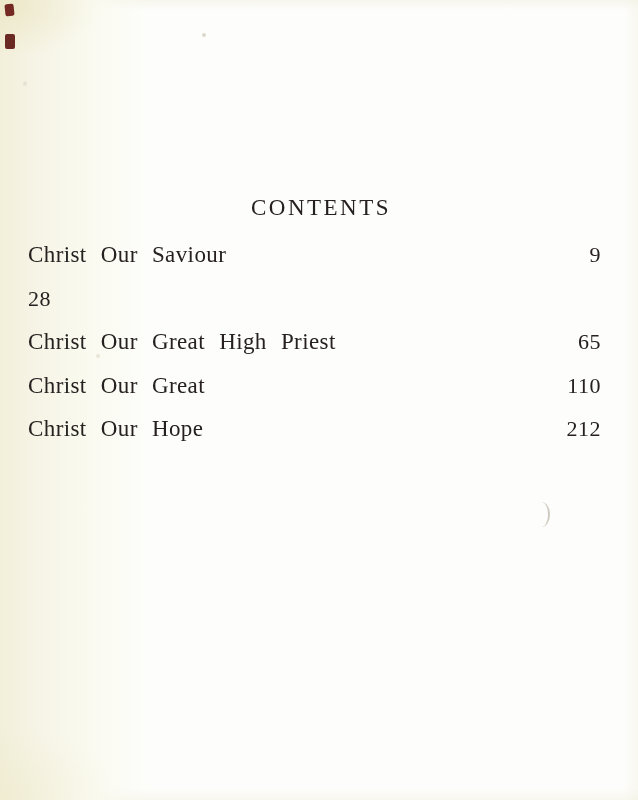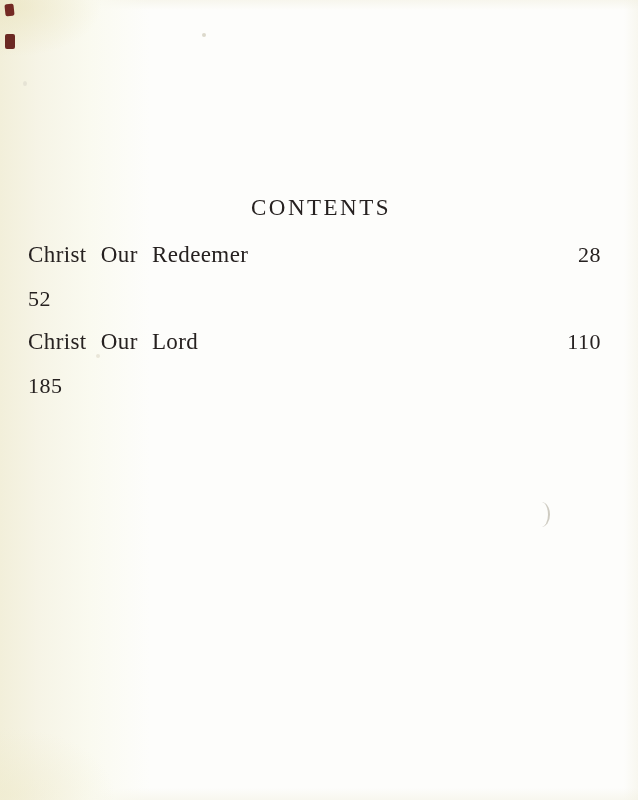--- a/index.html
+++ b/index.html
@@ -99,28 +99,33 @@
 <div class="corner-mark-1"></div>
 <div class="corner-mark-2"></div>
 <div class="speck speck-1"></div>
 <div class="speck speck-2"></div>
 <div class="speck speck-3"></div>
 
 <div class="heading">CONTENTS</div>
 
 <div class="toc">
     <div class="toc-row">
-      <span class="toc-title">Christ Our Redeemer</span>
+      <span class="toc-title">Christ Our Saviour</span>
+      <span class="toc-page">9</span>
+    </div>
+    <div class="toc-row">
       <span class="toc-page">28</span>
     </div>
     <div class="toc-row">
-      <span class="toc-page">52</span>
+      <span class="toc-title">Christ Our Great High Priest</span>
+      <span class="toc-page">65</span>
     </div>
     <div class="toc-row">
-      <span class="toc-title">Christ Our Lord</span>
+      <span class="toc-title">Christ Our Great</span>
       <span class="toc-page">110</span>
     </div>
     <div class="toc-row">
-      <span class="toc-page">185</span>
+      <span class="toc-title">Christ Our Hope</span>
+      <span class="toc-page">212</span>
     </div>
   </div>
 
 <div class="paren-artifact"></div>
 
 </body></html>

